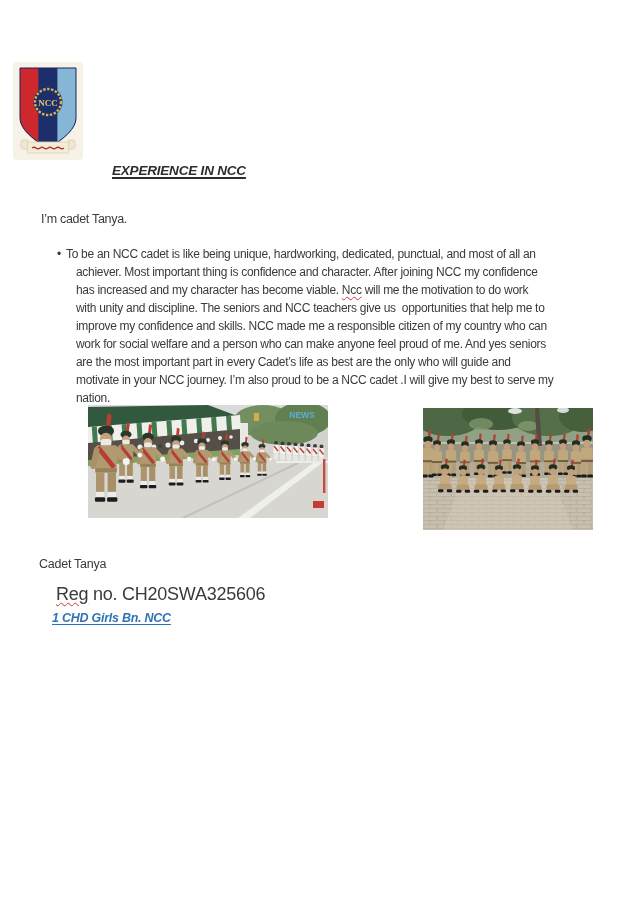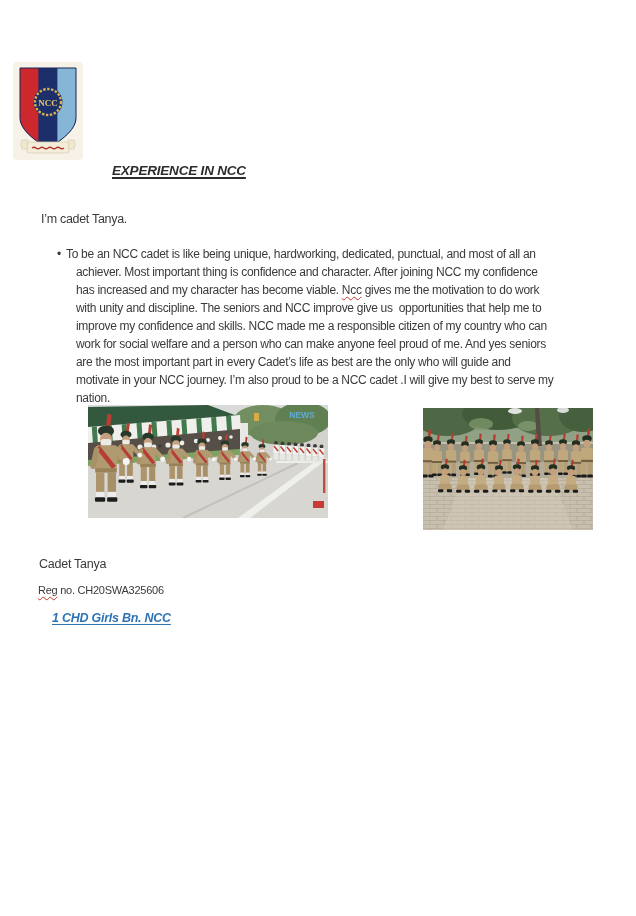--- a/index.html
+++ b/index.html
@@ -20,21 +20,21 @@
   .bullet-lines .line{white-space:pre;}
   .bullet-lines .line:not(.first){padding-left:10px;}
   .misspelled{
     text-decoration-line:underline;text-decoration-style:wavy;
     text-decoration-color:#c4392f;text-decoration-thickness:1px;text-underline-offset:2px;
   }
   .photo{position:absolute;filter:blur(.4px) saturate(.92);}
   .photo-parade{left:88px;top:405px;}
   .photo-group{left:423px;top:408px;}
   .sig-name{position:absolute;left:39px;top:557px;font-size:12.5px;letter-spacing:-.25px;}
-  .sig-reg{position:absolute;left:38px;top:584px;font-size:11px;letter-spacing:-.25px;text-align:center;}
+  .sig-reg{position:absolute;left:56px;top:584px;font-size:18px;letter-spacing:-.25px;text-align:center;}
   .sig-unit{
     position:absolute;left:52px;top:611px;font-size:12.5px;font-weight:bold;font-style:italic;
     color:#2e74b5;letter-spacing:-.25px;cursor:pointer;
     text-decoration-line:underline;text-decoration-thickness:1.2px;text-underline-offset:2px;
   }
 </style>
 </head>
 <body>
 
 <div class="page">
@@ -66,22 +66,22 @@
 
   <div class="title">EXPERIENCE IN NCC</div>
 
   <div class="intro">I’m cadet Tanya.</div>
 
   <div class="bullet-block">
     <span class="bullet-marker">•</span>
     <div class="bullet-lines">
         <div class="line first"><span>To be an NCC cadet is like being unique, hardworking, dedicated, punctual, and most of all an</span></div>
         <div class="line"><span>achiever. Most important thing is confidence and character. After joining NCC my confidence</span></div>
-        <div class="line"><span>has increased and my character has become viable. </span><span class="misspelled">Ncc</span><span> gives me the motivation to do work</span></div>
-        <div class="line"><span>with unity and discipline. The seniors and NCC improve give us  opportunities that help me to</span></div>
+        <div class="line"><span>has increased and my character has become viable. </span><span class="misspelled">Ncc</span><span> will me the motivation to do work</span></div>
+        <div class="line"><span>with unity and discipline. The seniors and NCC teachers give us  opportunities that help me to</span></div>
         <div class="line"><span>improve my confidence and skills. NCC made me a responsible citizen of my country who can</span></div>
         <div class="line"><span>work for social welfare and a person who can make anyone feel proud of me. And yes seniors</span></div>
         <div class="line"><span>are the most important part in every Cadet’s life as best are the only who will guide and</span></div>
         <div class="line"><span>motivate in your NCC journey. I’m also proud to be a NCC cadet .I will give my best to serve my</span></div>
         <div class="line"><span>nation.</span></div>
       </div>
   </div>
 
   <svg class="photo photo-parade" width="240" height="113" viewBox="0 0 240 113">
     <defs>

